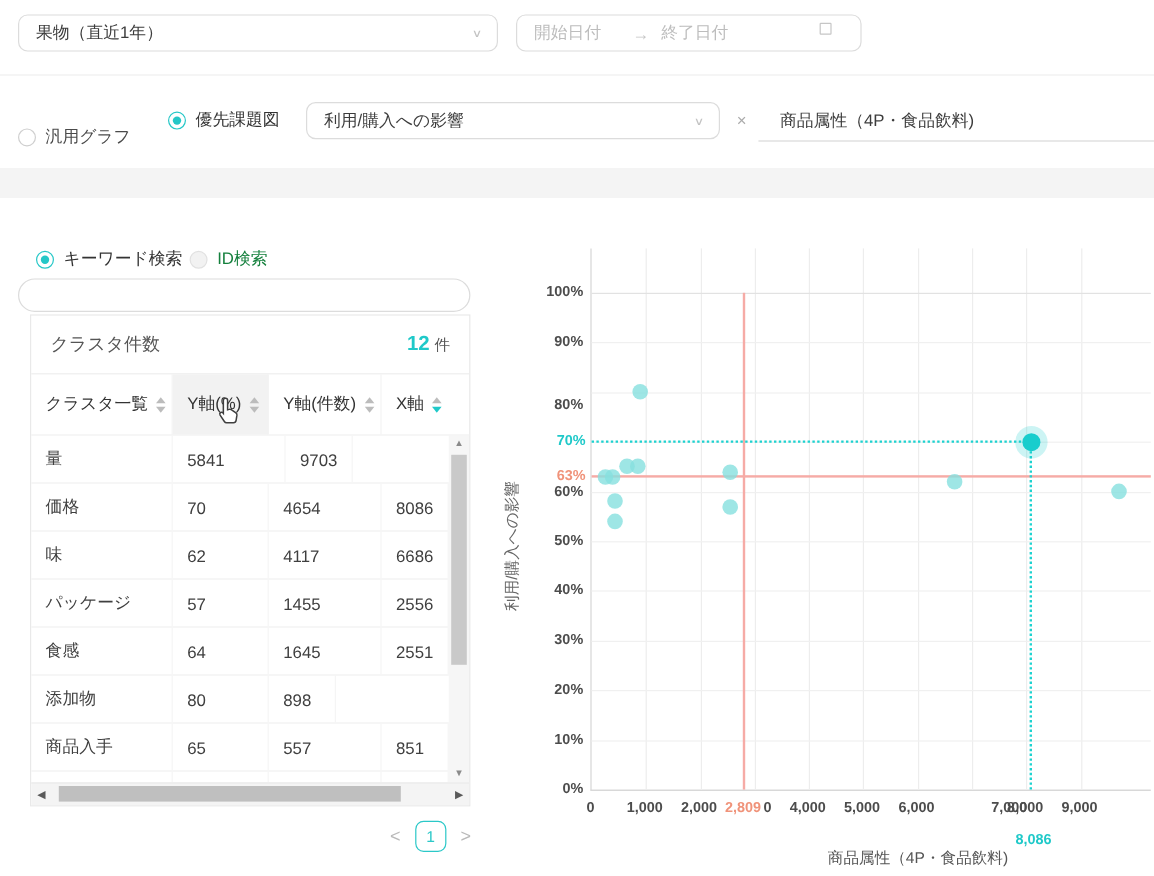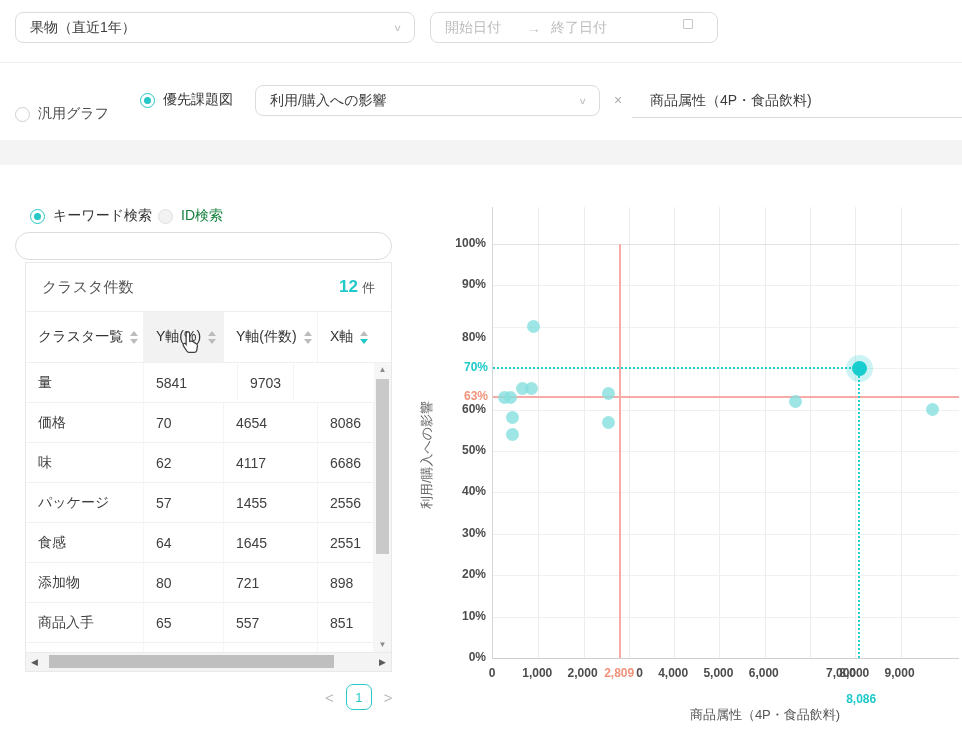--- a/index.html
+++ b/index.html
@@ -203,21 +203,20 @@
         </div>
         <div class="row">
           <div class="cell c0">食感</div>
           <div class="cell c1">64</div>
           <div class="cell c2">1645</div>
           <div class="cell c3">2551</div>
         </div>
         <div class="row">
           <div class="cell c0">添加物</div>
           <div class="cell c1">80</div>
-          <div class="cell c2">721</div>
           <div class="cell c3">898</div>
         </div>
         <div class="row">
           <div class="cell c0">商品入手</div>
           <div class="cell c1">65</div>
           <div class="cell c2">557</div>
           <div class="cell c3">851</div>
         </div>
         <div class="row">
           <div class="cell c0"></div>

